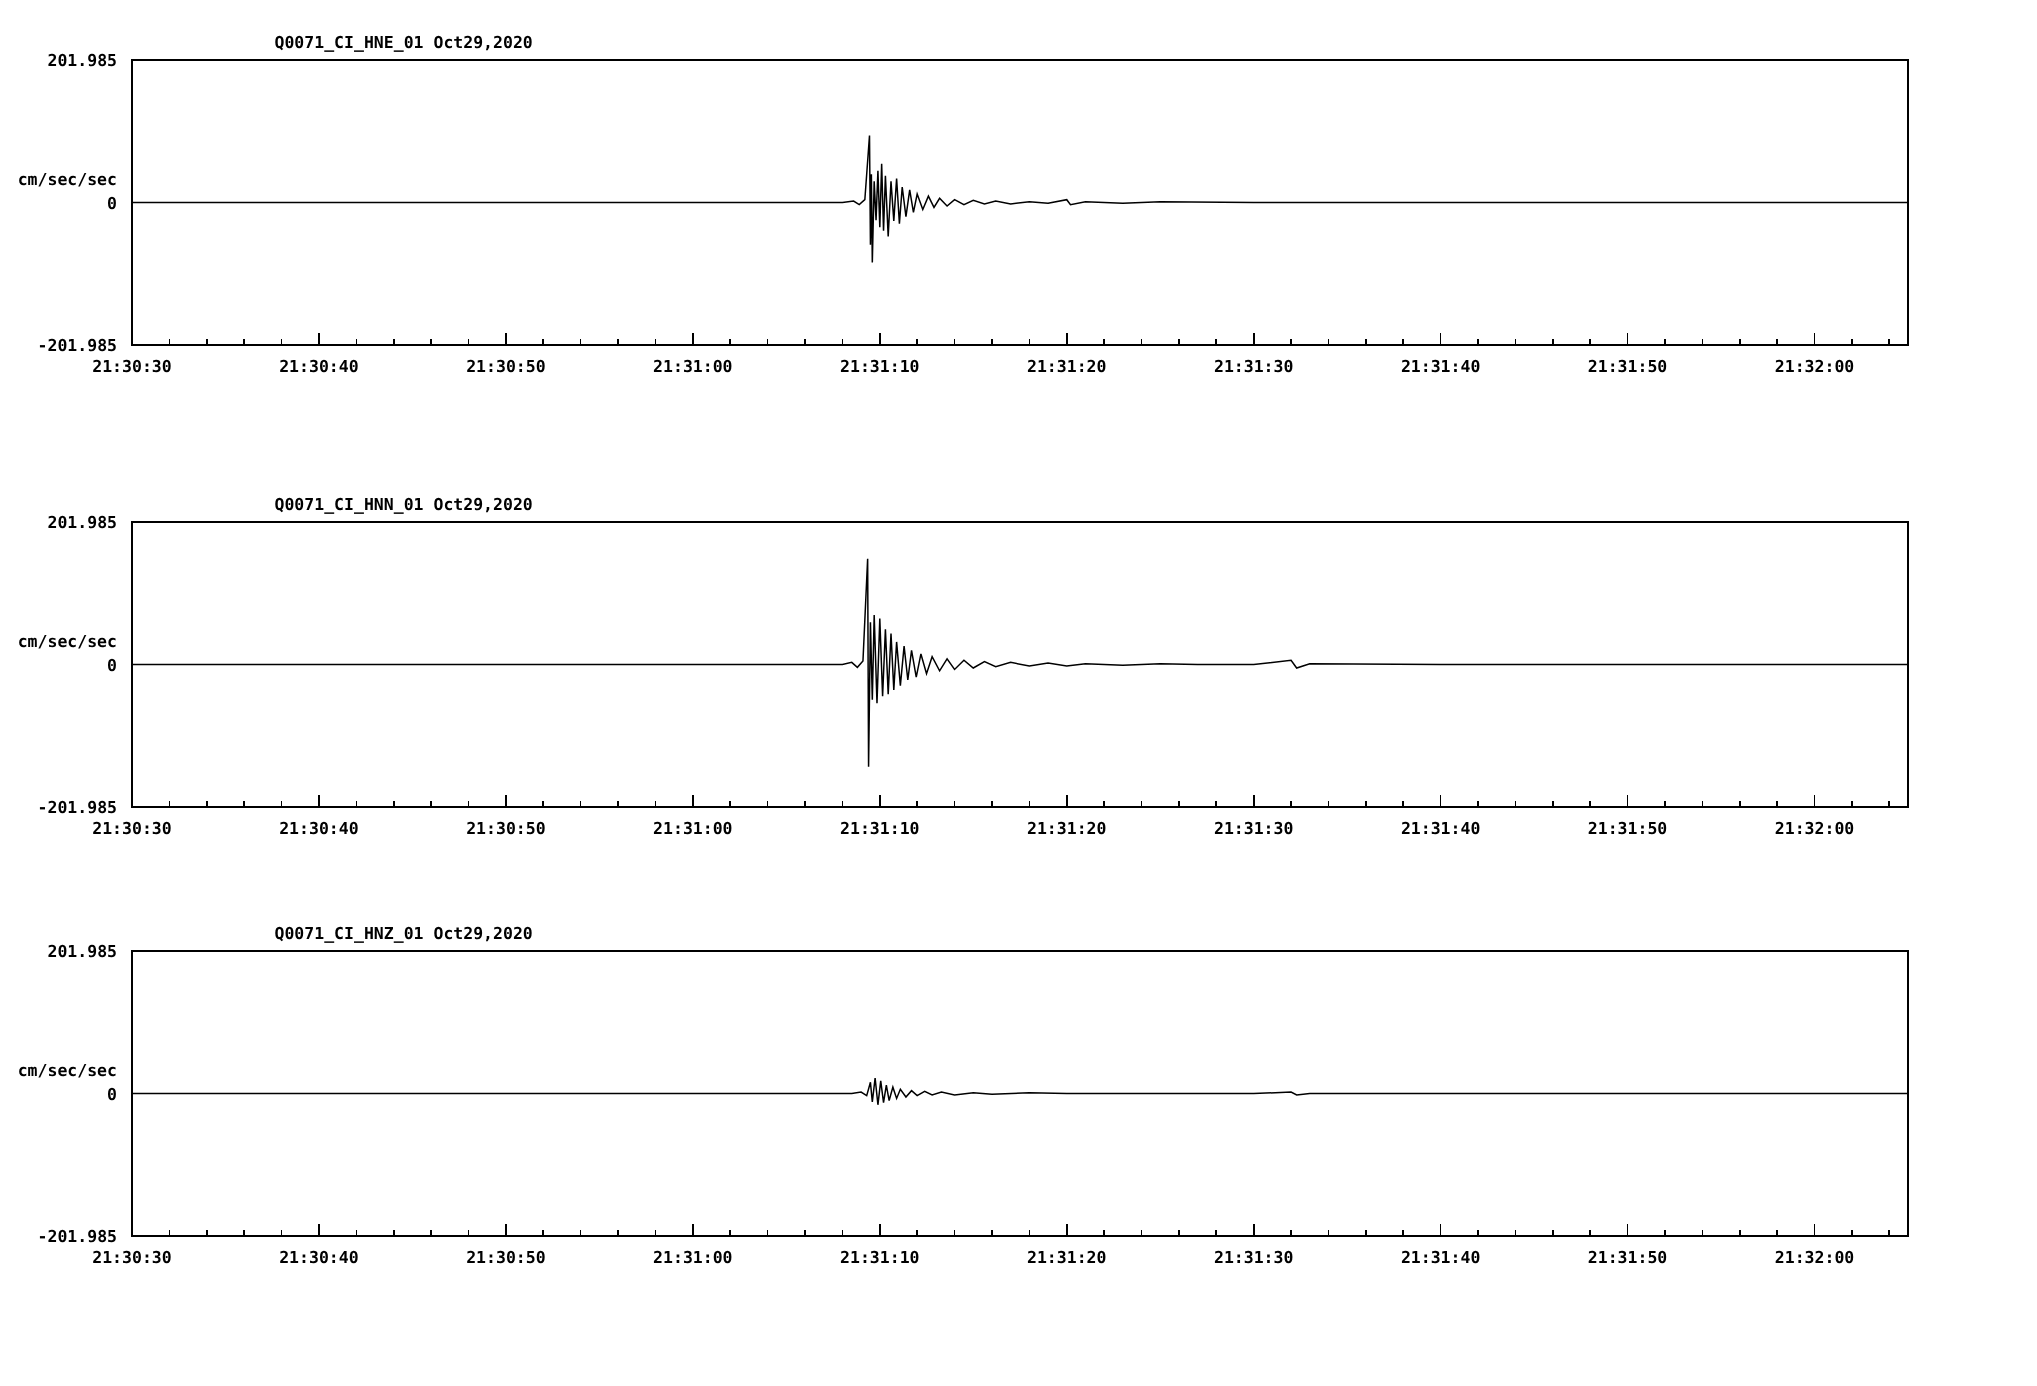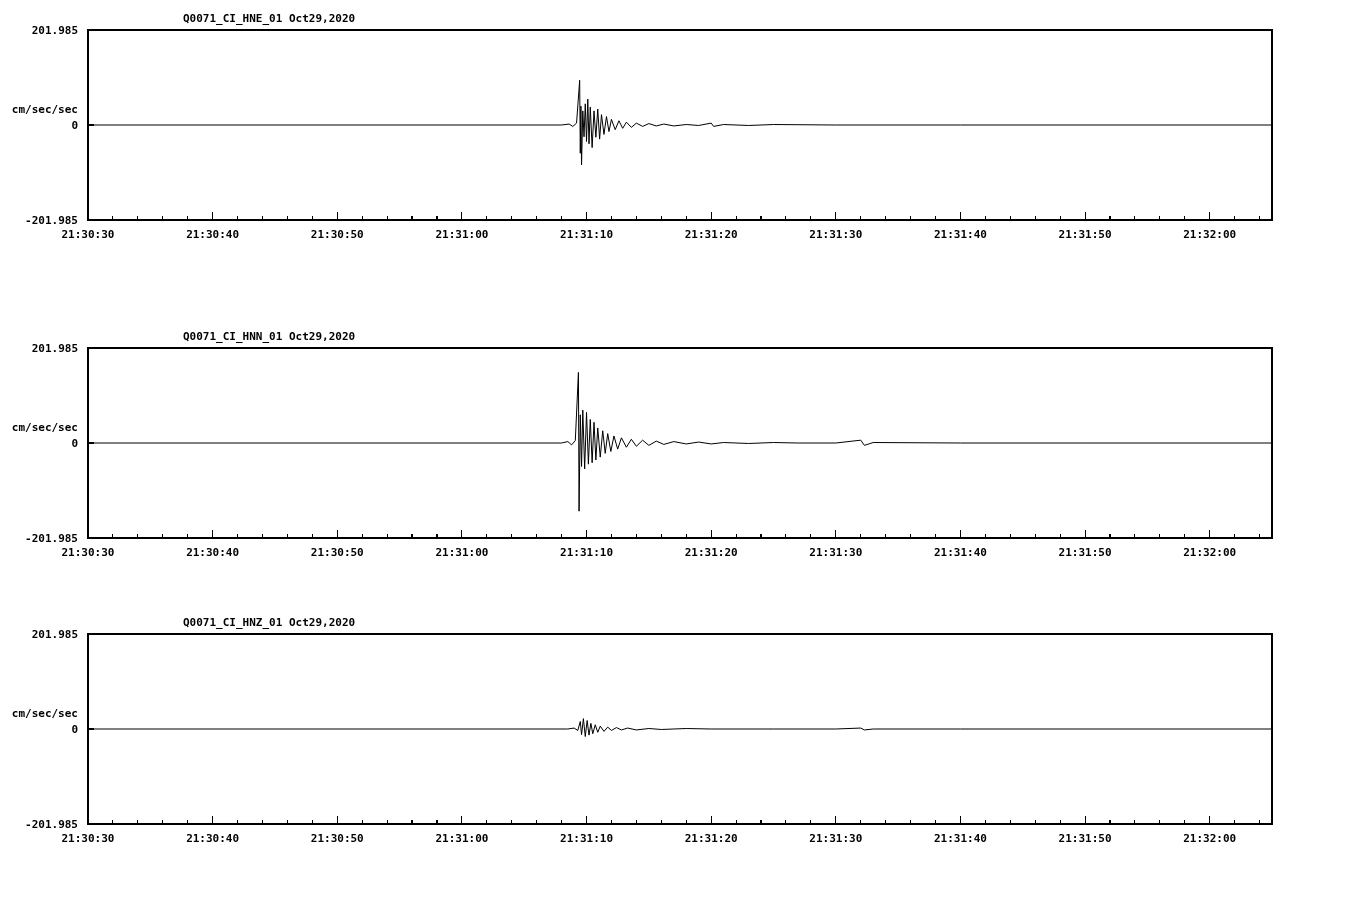--- a/index.html
+++ b/index.html
@@ -18,21 +18,21 @@
     position: relative;
     width: 1358px;
     height: 924px;
   }
   .panel {
     position: absolute;
     left: 0;
     width: 1358px;
     height: 290px;
   }
-  #panel-0 { top: 0; }
+  #panel-0 { top: 10px; }
   #panel-1 { top: 318px; }
   #panel-2 { top: 604px; }
 
   .panel-svg {
     position: absolute;
     top: 0;
     left: 0;
     display: block;
   }
   .axis-line {

